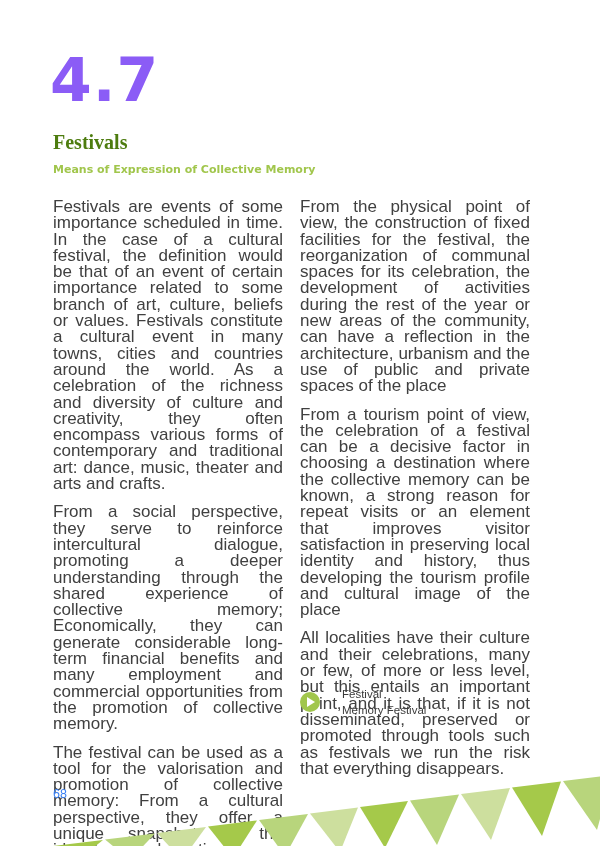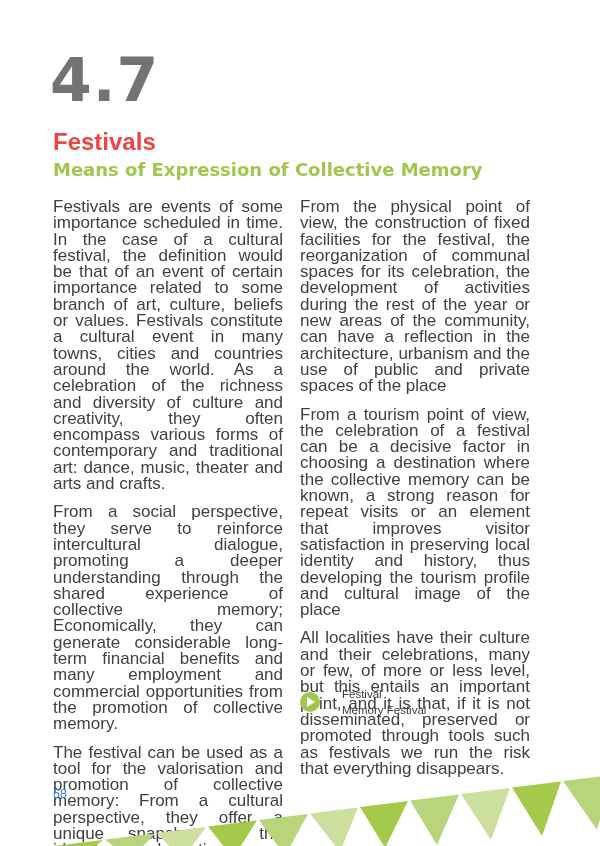--- a/index.html
+++ b/index.html
@@ -3,31 +3,31 @@
 <meta charset="utf-8">
 <style>
   html, body { margin: 0; padding: 0; }
   body {
     width: 600px; height: 846px; background: #ffffff; position: relative; overflow: hidden;
     font-family: "Liberation Sans", "DejaVu Sans", sans-serif; color: #3a3a3a;
   }
   .section-number {
     position: absolute; left: 50px; top: 40px;
     font-family: "DejaVu Sans", sans-serif; font-weight: bold;
-    font-size: 60px; line-height: 80px; color: #737373; letter-spacing: 1px;
+    font-size: 60px; line-height: 80px; color: #8b5cf6; letter-spacing: 1px;
   }
   .title {
     position: absolute; left: 53px; top: 126px;
-    font-family: Liberation Sans, sans-serif; font-weight: bold;
-    font-size: 24px; line-height: 32px; color: #ef4444;
+    font-family: Liberation Serif, serif; font-weight: bold;
+    font-size: 20px; line-height: 32px; color: #4d7c0f;
   }
   .subtitle {
     position: absolute; left: 53px; top: 160px;
     font-family: "DejaVu Sans", sans-serif; font-weight: bold;
-    font-size: 18px; line-height: 20px; color: #a1c64c;
+    font-size: 11px; line-height: 20px; color: #a1c64c;
   }
   .col {
     position: absolute; top: 199px; width: 230px;
     font-size: 17px; line-height: 16.3px; color: #404040;
     text-align: justify;
   }
   .col.left { left: 53px; }
   .col.right { left: 300px; }
   .col p { margin: 0 0 12px 0; }
   .project-link {

